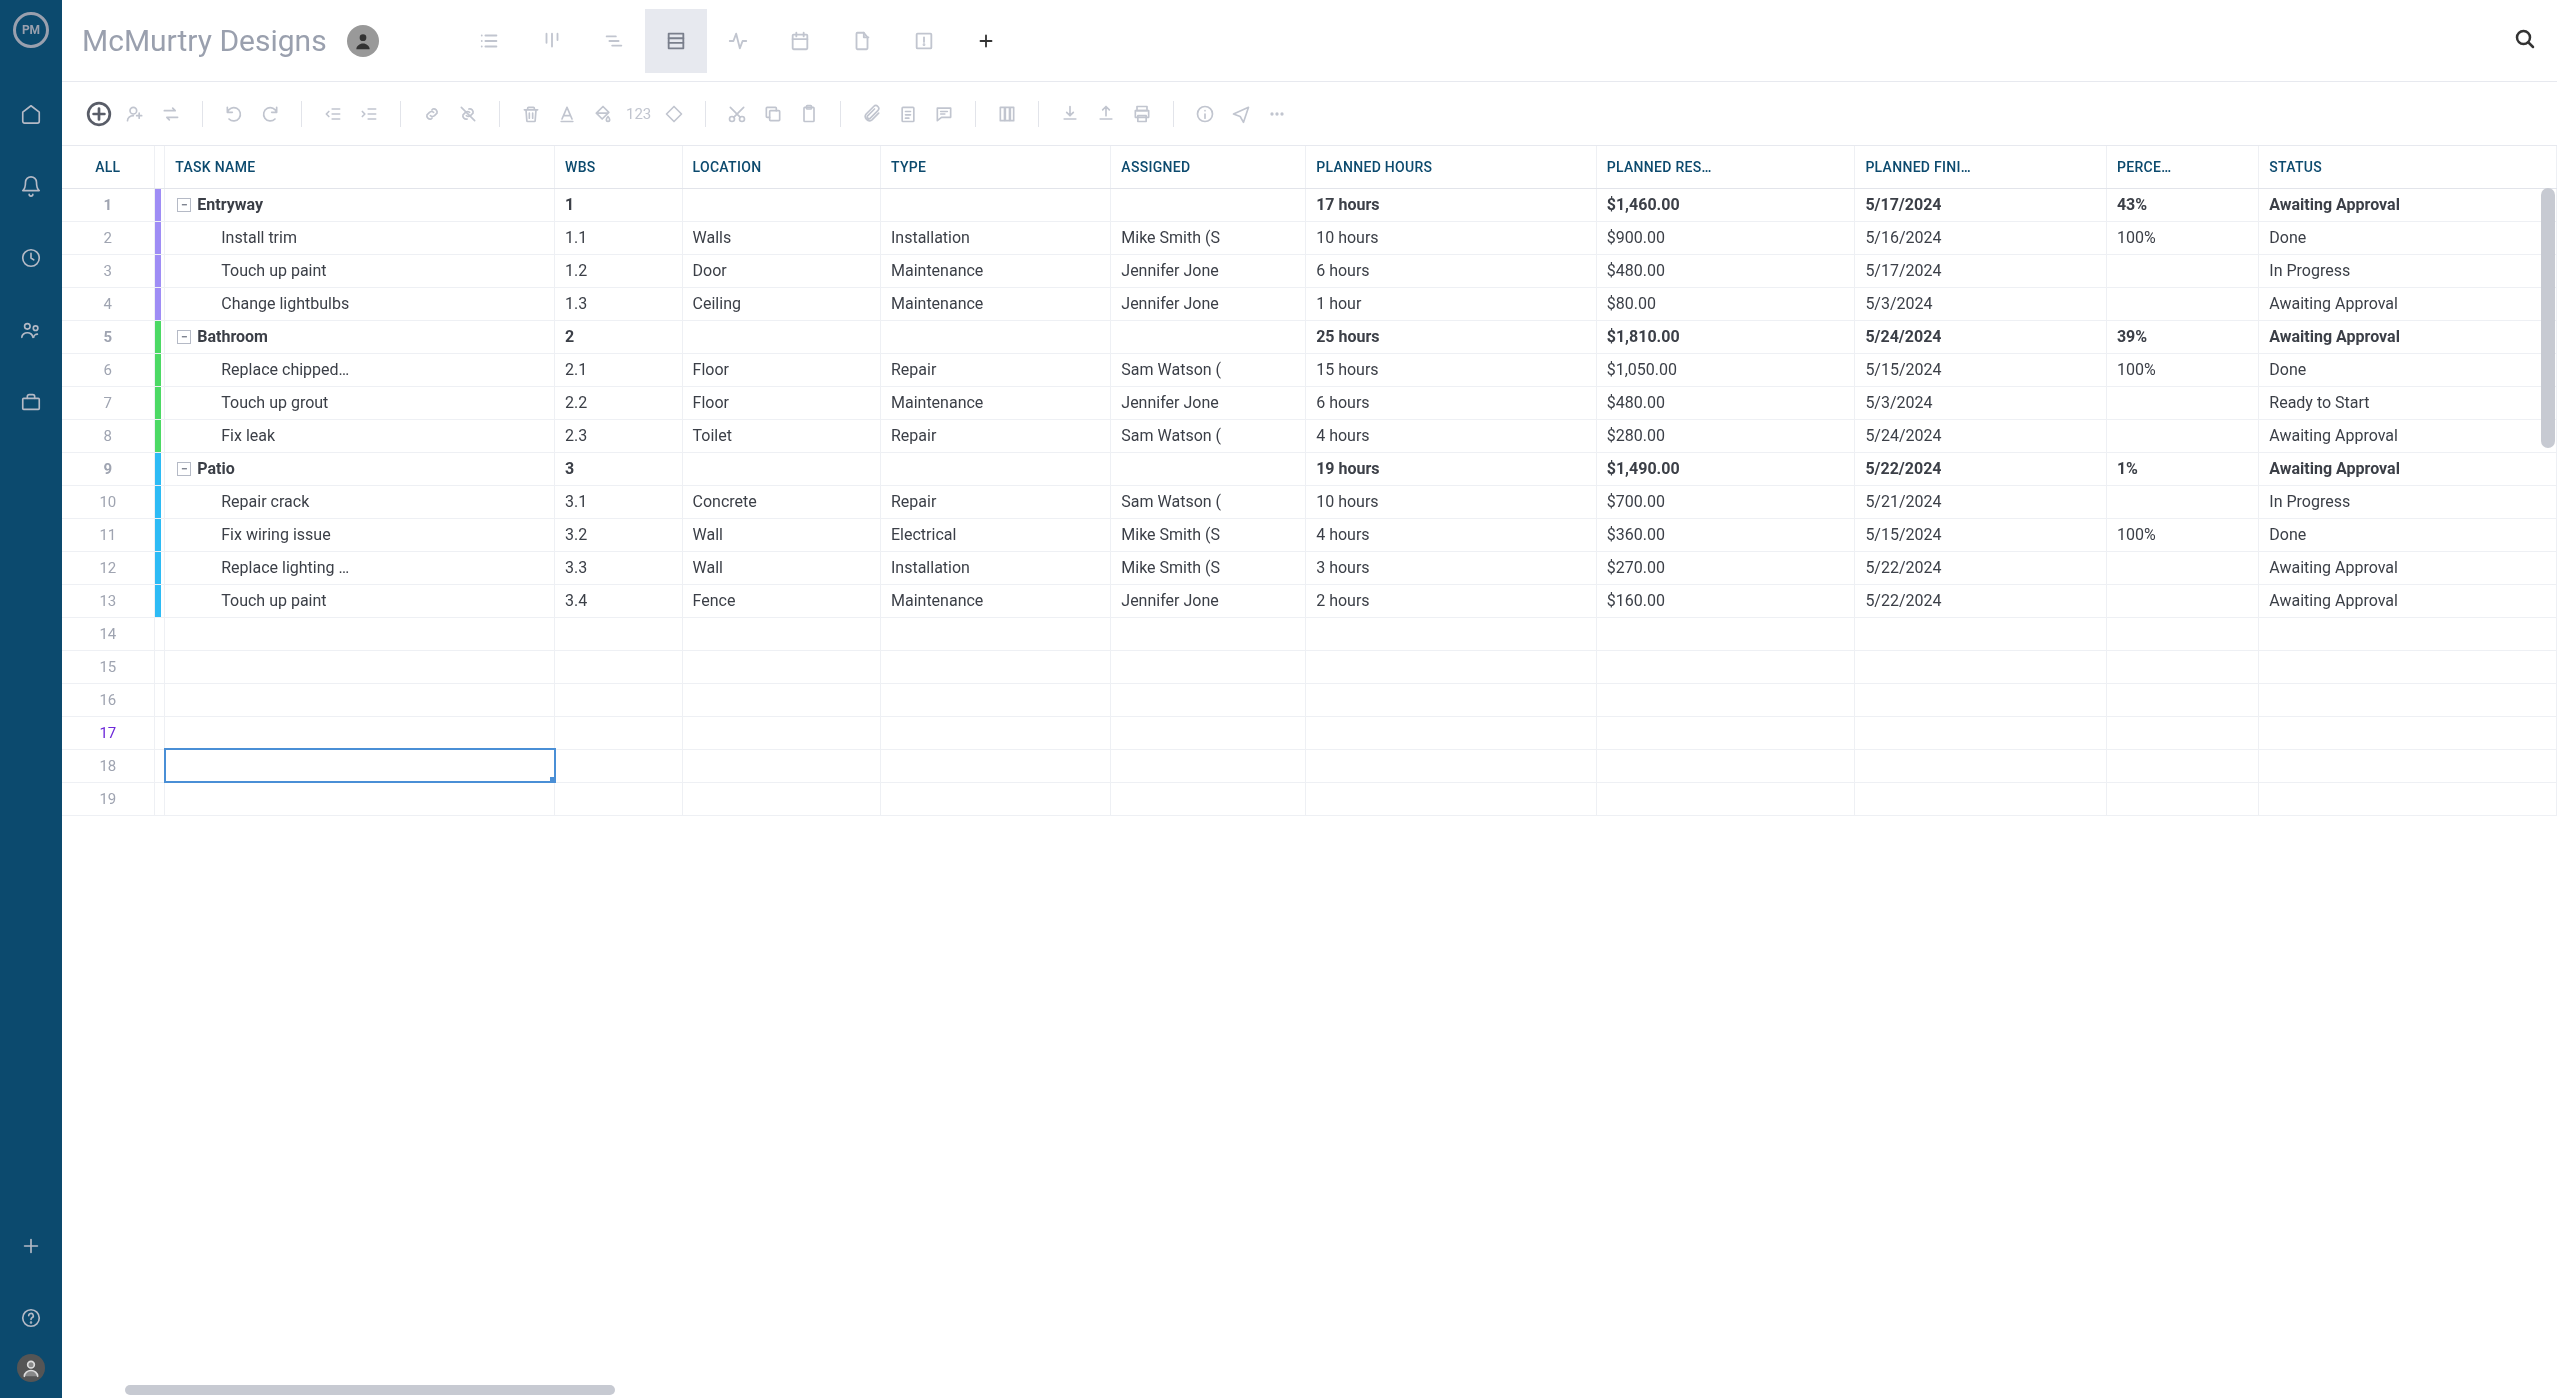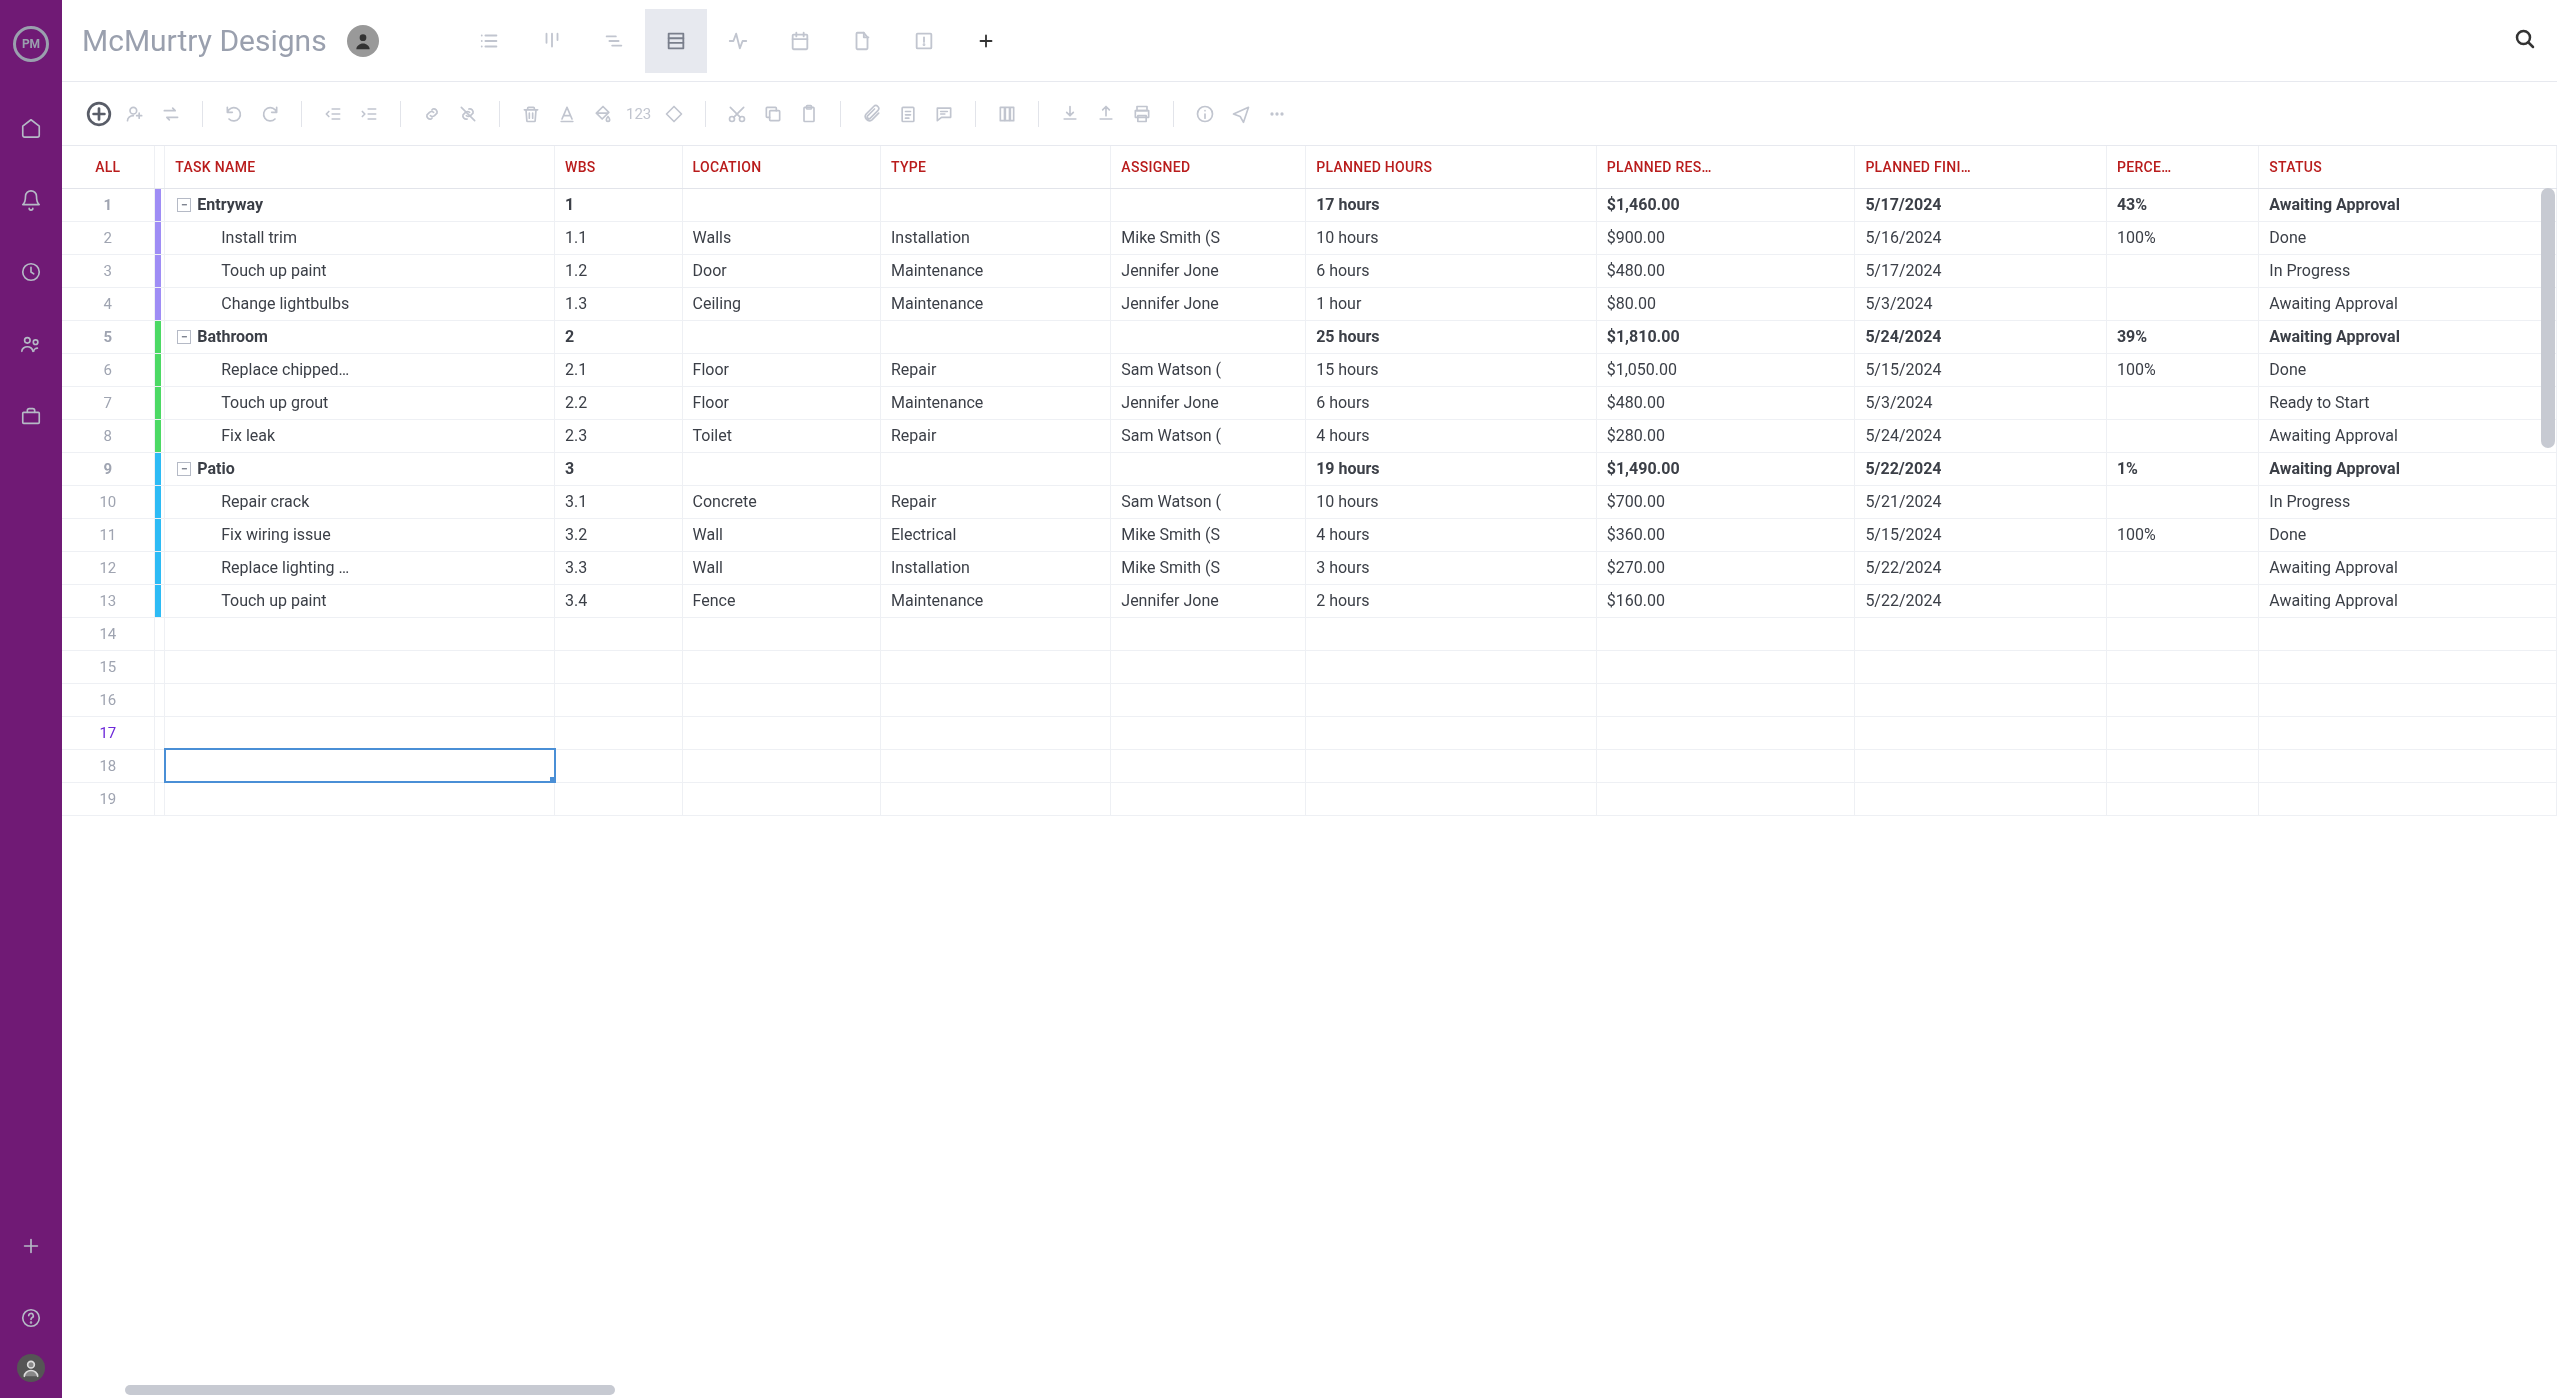--- a/index.html
+++ b/index.html
@@ -1,20 +1,20 @@
 <!DOCTYPE html>
 <html><head>
 <meta charset="utf-8">
 <style>
 * { margin: 0; padding: 0; box-sizing: border-box; }
 body { font-family: -apple-system, BlinkMacSystemFont, "Segoe UI", Roboto, Helvetica, Arial, sans-serif; background: #fff; overflow: hidden; }
 
 .app { display: flex; height: 100vh; }
 
-.sidebar { width: 62px; background: #701a75; display: flex; flex-direction: column; align-items: center; padding-top: 26px; }
+.sidebar { width: 62px; background: #0c4a6e; display: flex; flex-direction: column; align-items: center; padding-top: 12px; }
 .logo { width: 36px; height: 36px; border: 3px solid #9aa0ae; border-radius: 50%; display: flex; align-items: center; justify-content: center; font-size: 12px; font-weight: 700; color: #9aa0ae; margin-bottom: 30px; }
 .side-icon { width: 28px; height: 28px; margin: 22px 0; display: flex; align-items: center; justify-content: center; color: #b5bac6; cursor: pointer; }
 .side-spacer { flex: 1; }
 .side-avatar { width: 28px; height: 28px; border-radius:50%; background:#555; margin-bottom:16px; overflow:hidden; display:flex; align-items:center; justify-content:center; color:#fff; font-size:11px;}
 
 .main { flex:1; display:flex; flex-direction:column; min-width:0; }
 
 .topbar { height: 82px; display:flex; align-items:center; padding: 0 20px; border-bottom:1px solid #e7e9ef;}
 .project-title { font-size: 30px; color:#9aa0ae; font-weight:400; margin-right:20px;}
 .avatar-top { width:32px; height:32px; border-radius:50%; background:#999; display:flex; align-items:center; justify-content:center; overflow:hidden;}
@@ -27,21 +27,21 @@
 .tool-btn { width:30px; height:30px; display:flex; align-items:center; justify-content:center; color:#c1c5cf; cursor:pointer; border-radius:4px;}
 .tool-btn.primary { color:#595d68; }
 .tool-btn.primary svg { stroke-width:2.5; }
 .tool-sep { width:1px; height:26px; background:#e2e4ea; margin: 0 10px;}
 .tool-text { color:#c1c5cf; font-size:15px; margin:0 2px;}
 
 .grid-wrap { flex:1; overflow:auto; position:relative;}
 .grid { display:table; width:100%; border-collapse:collapse; table-layout:fixed; min-width:1460px;}
 .grid-row { display:table-row; }
 .grid-cell { display:table-cell; border-right:1px solid #eef0f4; border-bottom:1px solid #eef0f4; height:33px; padding:0 10px; vertical-align:middle; font-size:16px; color:#3b3f47; white-space:nowrap; overflow:hidden; text-overflow:ellipsis; }
-.header-row .grid-cell { color:#b91c1c; font-size:14px; font-weight:500; letter-spacing:0.3px; height:42px; border-bottom:1px solid #e2e4ea;}
+.header-row .grid-cell { color:#0c4a6e; font-size:14px; font-weight:500; letter-spacing:0.3px; height:42px; border-bottom:1px solid #e2e4ea;}
 .row-num { width:52px; text-align:center; color:#9fa4b1; font-size:15px; padding:0;}
 .color-bar { width:6px; padding:0; }
 .color-bar-inner { width:6px; height:100%; }
 .task-cell { width:220px; }
 .wbs-cell { width:72px; }
 .loc-cell { width:112px; }
 .type-cell { width:130px; }
 .ass-cell { width:110px; }
 .ph-cell { width:164px; }
 .pr-cell { width:146px; }

